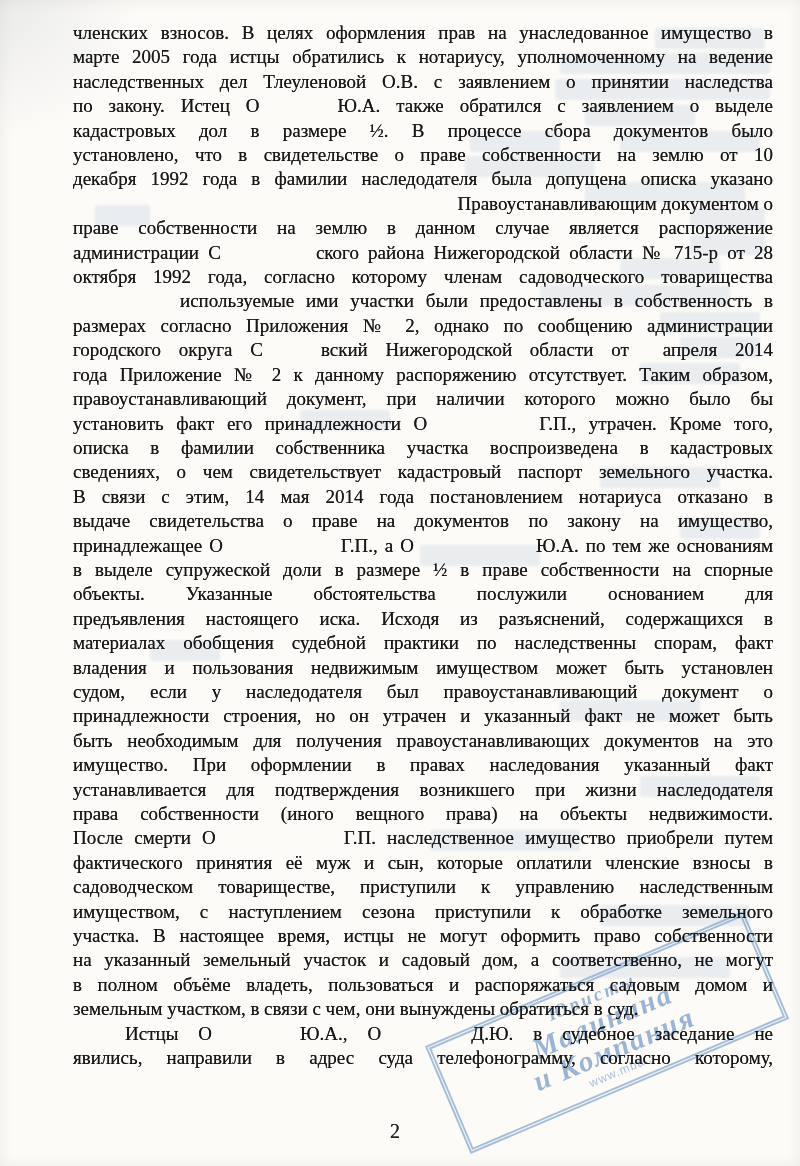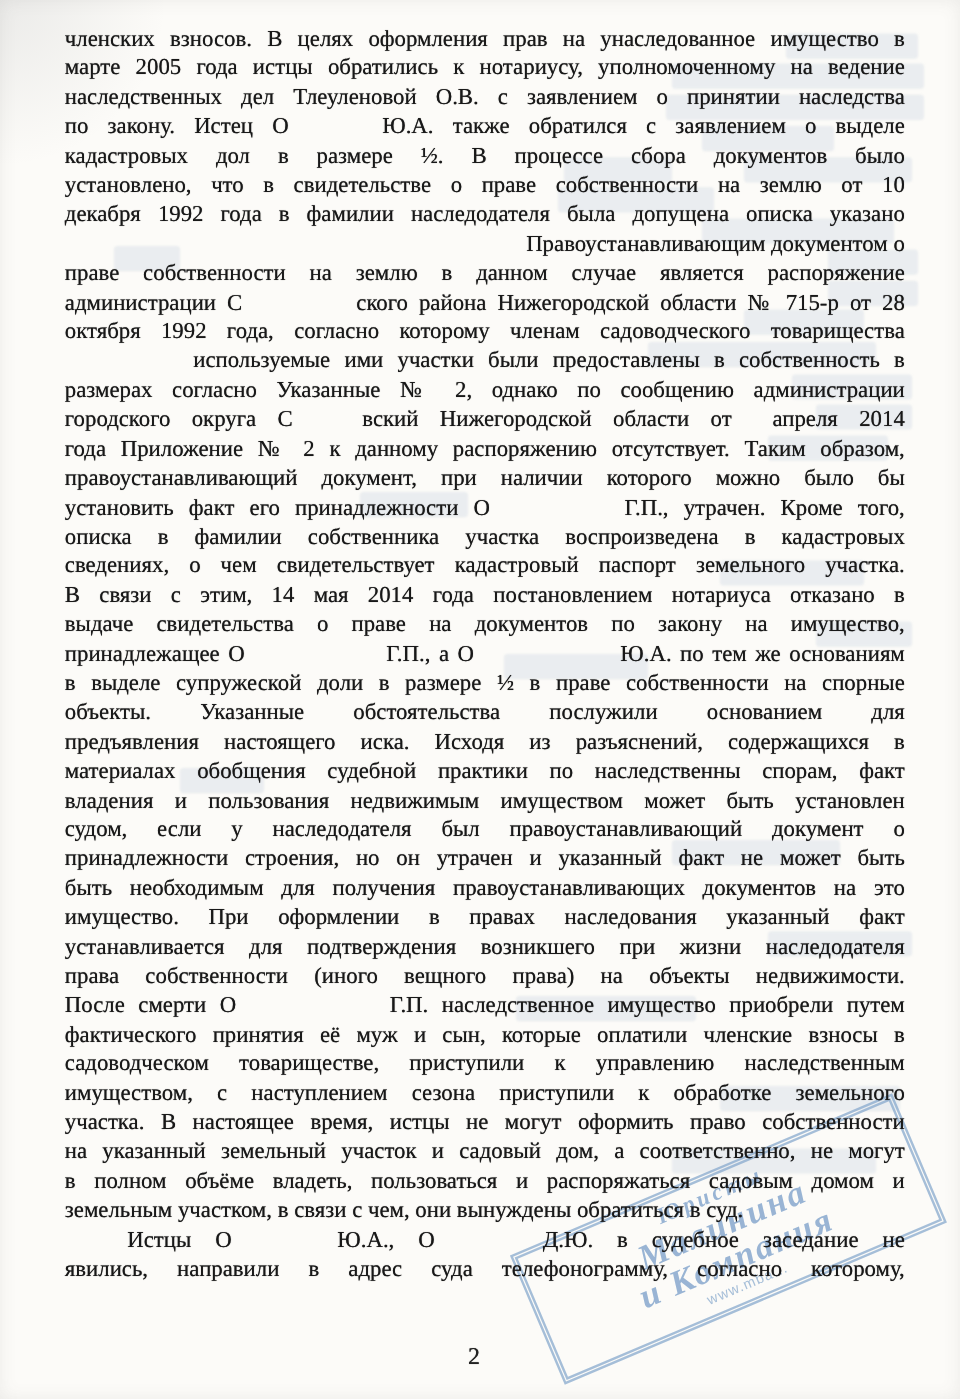--- a/index.html
+++ b/index.html
@@ -24,21 +24,21 @@
     position:absolute;left:434px;top:974px;width:316px;z-index:2;
     transform:rotate(-23deg);transform-origin:50% 50%;
     border:5px double rgba(132,166,204,0.72);
     padding:4px 10px 6px;text-align:center;
     color:rgba(128,162,202,0.80);
   }
   .wm-top{font-size:19px;font-style:italic;font-weight:bold;letter-spacing:3px;}
   .wm-big{font-size:29px;font-style:italic;font-weight:bold;letter-spacing:2px;line-height:1.05;}
   .wm-url{font-size:12px;letter-spacing:1px;color:rgba(150,180,210,0.85);font-family:"Liberation Sans",sans-serif;}
   .textblock{
-    position:absolute;left:54px;top:21px;width:700px;z-index:3;
+    position:absolute;left:73px;top:21px;width:700px;z-index:3;
   }
   .line{
     font-size:19px;line-height:24.4px;color:#181818;
     text-align:justify;text-align-last:justify;
     text-shadow:0 0 0.6px rgba(25,25,25,0.85);
   }
   .line.left{text-align:center;text-align-last:left;}
   .line.right{text-align:center;text-align-last:right;}
   .gap{display:inline-block;height:1px;}
   .pagenum{
@@ -94,21 +94,21 @@
       <div class="line justify">наследственных дел Тлеуленовой О.В. с заявлением о принятии наследства</div>
       <div class="line justify">по закону. Истец О<span class="gap" style="width: 78px;"></span>Ю.А. также обратился с заявлением о выделе</div>
       <div class="line justify">кадастровых дол в размере ½. В процессе сбора документов было</div>
       <div class="line justify">установлено, что в свидетельстве о праве собственности на землю от 10</div>
       <div class="line justify">декабря 1992 года в фамилии наследодателя была допущена описка указано</div>
       <div class="line right">Правоустанавливающим документом о</div>
       <div class="line justify">праве собственности на землю в данном случае является распоряжение</div>
       <div class="line justify">администрации С<span class="gap" style="width: 95px;"></span>ского района Нижегородской области № 715-р от 28</div>
       <div class="line justify">октября 1992 года, согласно которому членам садоводческого товарищества</div>
       <div class="line justify" style="text-indent: 107px;">используемые ими участки были предоставлены в собственность в</div>
-      <div class="line justify">размерах согласно Указанные № 2, однако по сообщению администрации</div>
+      <div class="line justify">размерах согласно Приложения № 2, однако по сообщению администрации</div>
       <div class="line justify">городского округа С<span class="gap" style="width: 58px;"></span>вский Нижегородской области от<span class="gap" style="width: 34px;"></span>апреля 2014</div>
       <div class="line justify">года Приложение № 2 к данному распоряжению отсутствует. Таким образом,</div>
       <div class="line justify">правоустанавливающий документ, при наличии которого можно было бы</div>
       <div class="line justify">установить факт его принадлежности О<span class="gap" style="width: 112px;"></span>Г.П., утрачен. Кроме того,</div>
       <div class="line justify">описка в фамилии собственника участка воспроизведена в кадастровых</div>
       <div class="line justify">сведениях, о чем свидетельствует кадастровый паспорт земельного участка.</div>
       <div class="line justify">В связи с этим, 14 мая 2014 года постановлением нотариуса отказано в</div>
       <div class="line justify">выдаче свидетельства о праве на документов по закону на имущество,</div>
       <div class="line justify">принадлежащее О<span class="gap" style="width: 118px;"></span>Г.П., а О<span class="gap" style="width: 122px;"></span>Ю.А. по тем же основаниям</div>
       <div class="line justify">в выделе супружеской доли в размере ½ в праве собственности на спорные</div>

